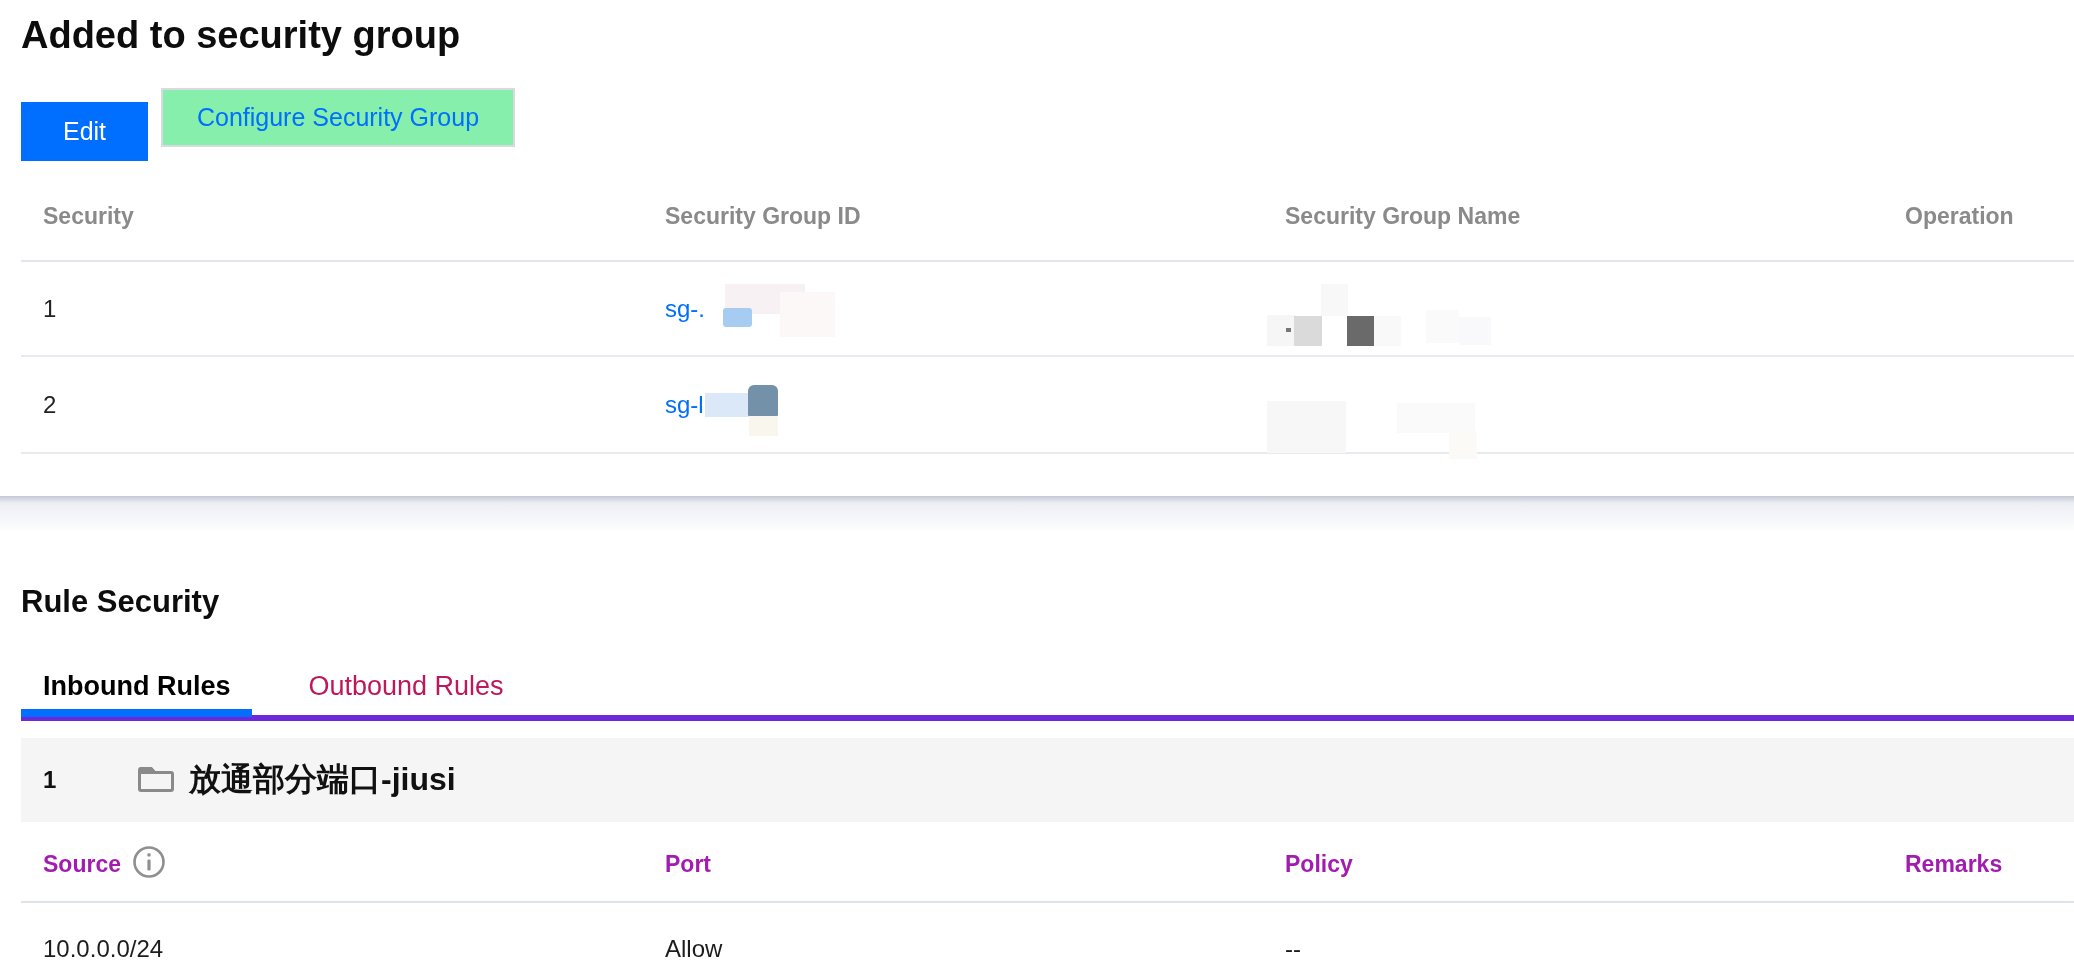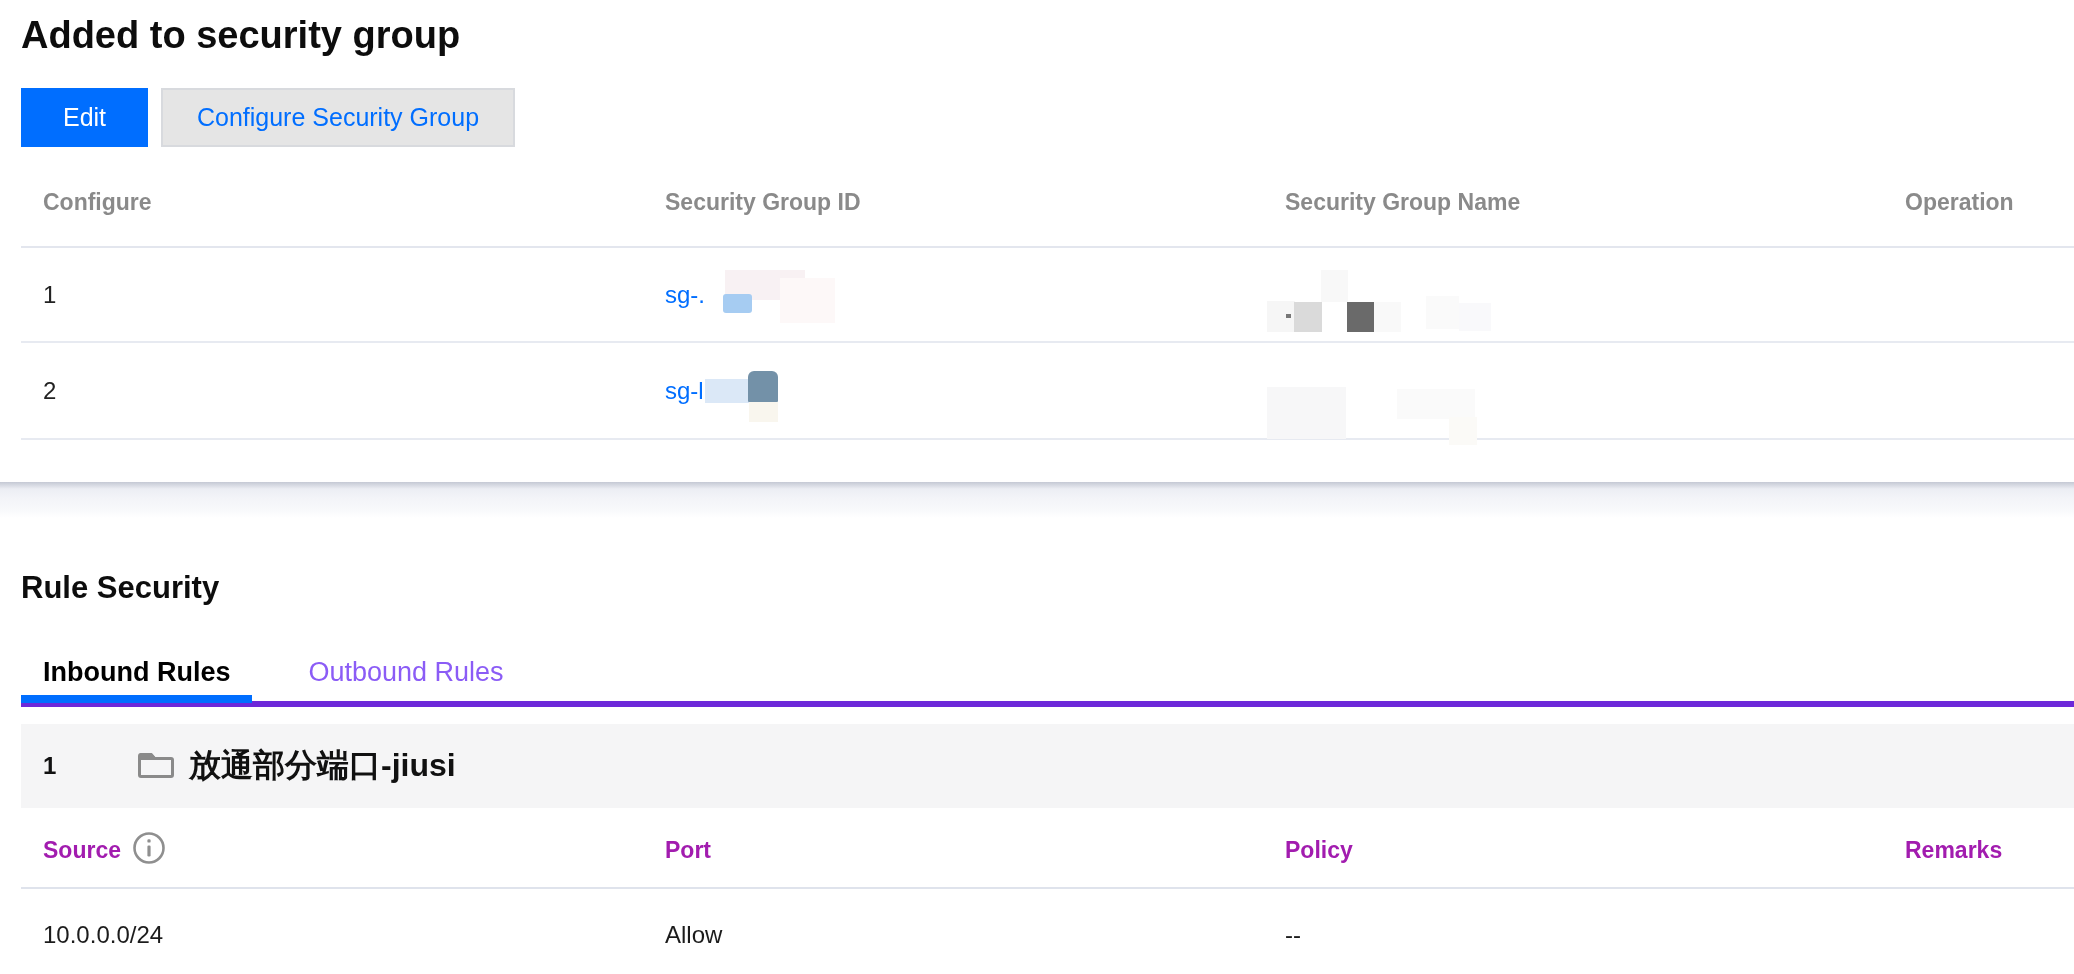--- a/index.html
+++ b/index.html
@@ -23,24 +23,24 @@
   .btn {
     height: 59px;
     font-size: 25px;
     font-family: inherit;
     border: none;
     cursor: pointer;
     display: inline-flex;
     align-items: center;
     justify-content: center;
   }
-  .btn-primary { width: 127px; background: #006eff; color: #ffffff; }
+  .btn-primary { width: 127px; background: #006eff; color: #ffffff; margin-top: 14px; }
   .btn-secondary {
     width: 354px;
-    background: #e5e5e5;
+    background: #86efac;
     border: 2px solid #d8dade;
     color: #006eff;
   }
   .tbl { margin-left: 21px; }
   .grid {
     display: grid;
     grid-template-columns: 622px 620px 620px minmax(0,1fr);
     padding-left: 22px;
     align-items: center;
   }
@@ -77,21 +77,21 @@
     margin: 52px 0 0 21px;
     display: flex;
     border-bottom: 6px solid #6d28d9;
   }
   .tab {
     position: relative;
     font-size: 27px;
     line-height: 29px;
     padding: 0 22px 14px 22px;
     cursor: pointer;
-    color: #8b5cf6;
+    color: #be185d;
     font-weight: 400;
   }
   .tab + .tab { margin-left: 34px; }
   .tab.active { color: #000000; font-weight: 700; }
   .tab.active::after {
     content: "";
     position: absolute;
     left: 0; right: 0;
     bottom: -2px;
     height: 8px;
@@ -125,21 +125,21 @@
 
 <h1 class="page-title">Added to security group</h1>
 
 <div class="btn-row">
   <button class="btn btn-primary">Edit</button>
   <button class="btn btn-secondary">Configure Security Group</button>
 </div>
 
 <div class="tbl">
   <div class="grid t-head">
-    <div>Configure</div>
+    <div>Security</div>
     <div>Security Group ID</div>
     <div>Security Group Name</div>
     <div>Operation</div>
   </div>
 
   <div class="grid t-row r1">
     <div class="cell">1</div>
     <div class="cell">
       <a class="link">sg-.</a>
       <span class="blob" style="left:60px; top:22px; width:80px; height:30px; background:#f8f1f3;"></span>

